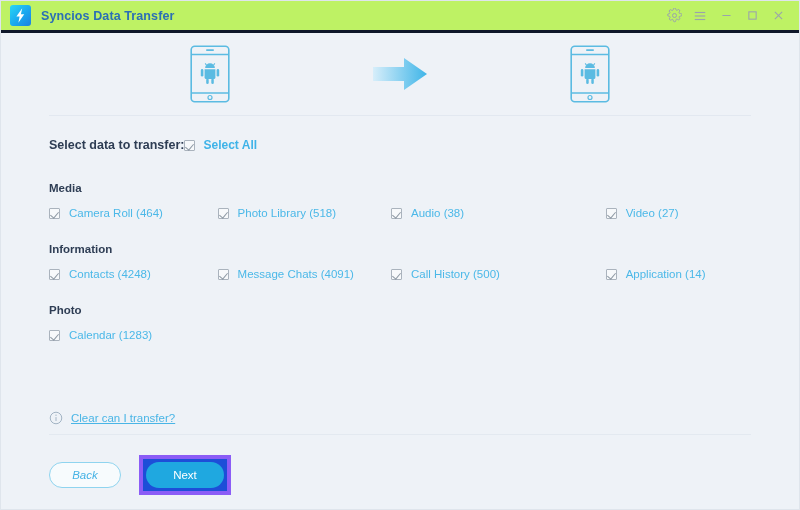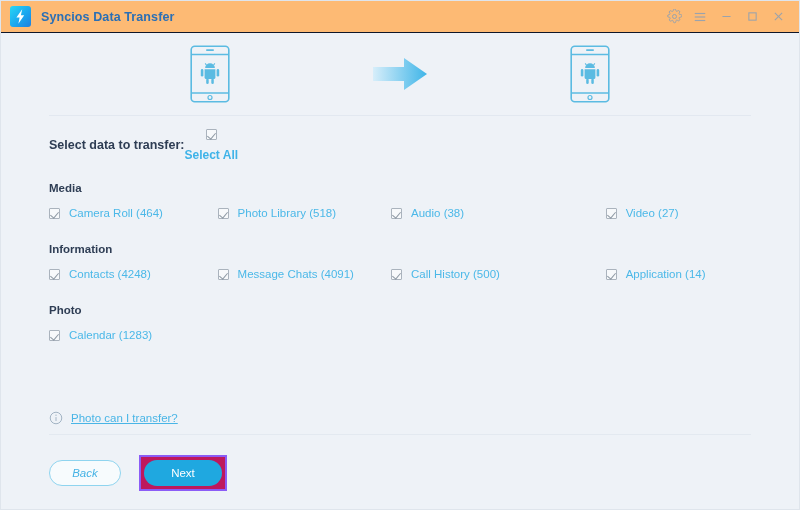--- a/index.html
+++ b/index.html
@@ -20,22 +20,22 @@
     box-sizing: border-box;
     border: 1px solid #dfe5ec;
     background: #eef2f7;
     overflow: hidden;
   }
 
   
   .title-bar {
     position: relative;
     height: 32px;
-    background: #fdba74;
-    border-bottom: 1px solid #0f172a;
+    background: #bef264;
+    border-bottom: 3px solid #0f172a;
     display: flex;
     align-items: center;
     padding: 0 8px 0 9px;
     box-sizing: border-box;
     justify-content: center;
   }
   .app-logo {
     width: 21px;
     height: 21px;
     border-radius: 3px;
@@ -113,21 +113,20 @@
   .select-title {
     font-size: 12.5px;
     font-weight: bold;
     color: #2e3d54;
   }
   .select-all {
     display: flex;
     align-items: center;
     gap: 8px;
     cursor: pointer;
-    flex-direction: column;
   }
   .select-all .lbl {
     font-size: 12px;
     font-weight: bold;
     color: #3fb3e8;
   }
 
   .group-title {
     font-size: 11.5px;
     font-weight: bold;
@@ -246,22 +245,22 @@
     font-size: 11.5px;
     display: flex;
     align-items: center;
     justify-content: center;
     cursor: pointer;
     box-sizing: border-box;
     font-style: italic;
   }
   .next-wrap {
     padding: 3px;
-    border: 2px solid #8b5cf6;
-    background: #be185d;
+    border: 4px solid #8b5cf6;
+    background: #1d4ed8;
     box-sizing: border-box;
     display: flex;
     align-items: center;
   }
   .btn-next {
     width: 78px;
     height: 26px;
     border-radius: 13px;
     background: #1fa8e0;
     color: #ffffff;
@@ -431,21 +430,21 @@
         <span class="lbl">Calendar (1283)</span>
       </div>
     </div>
 
     <div class="help-row">
       <svg class="info-icon" viewBox="0 0 16 16" fill="none" stroke="currentColor" stroke-width="1.1">
         <circle cx="8" cy="8" r="6.6"></circle>
         <line x1="8" y1="7" x2="8" y2="11.4"></line>
         <circle cx="8" cy="4.8" r="0.75" fill="currentColor" stroke="none"></circle>
       </svg>
-      <span class="help-link">Photo can I transfer?</span>
+      <span class="help-link">Clear can I transfer?</span>
     </div>
 
   </div>
 
   <div class="bottom-sep"></div>
 
   <div class="footer">
     <div class="btns">
       <div class="btn-back">Back</div>
       <div class="next-wrap">

